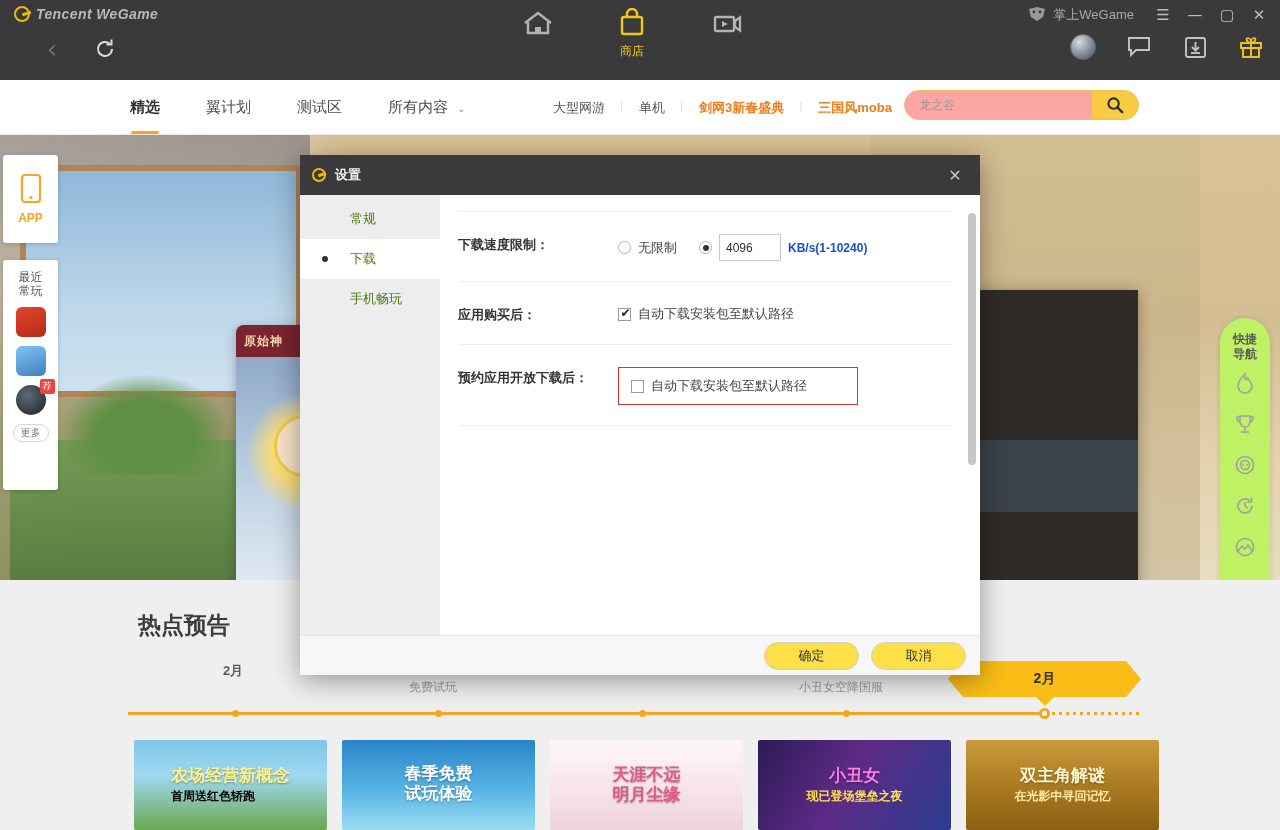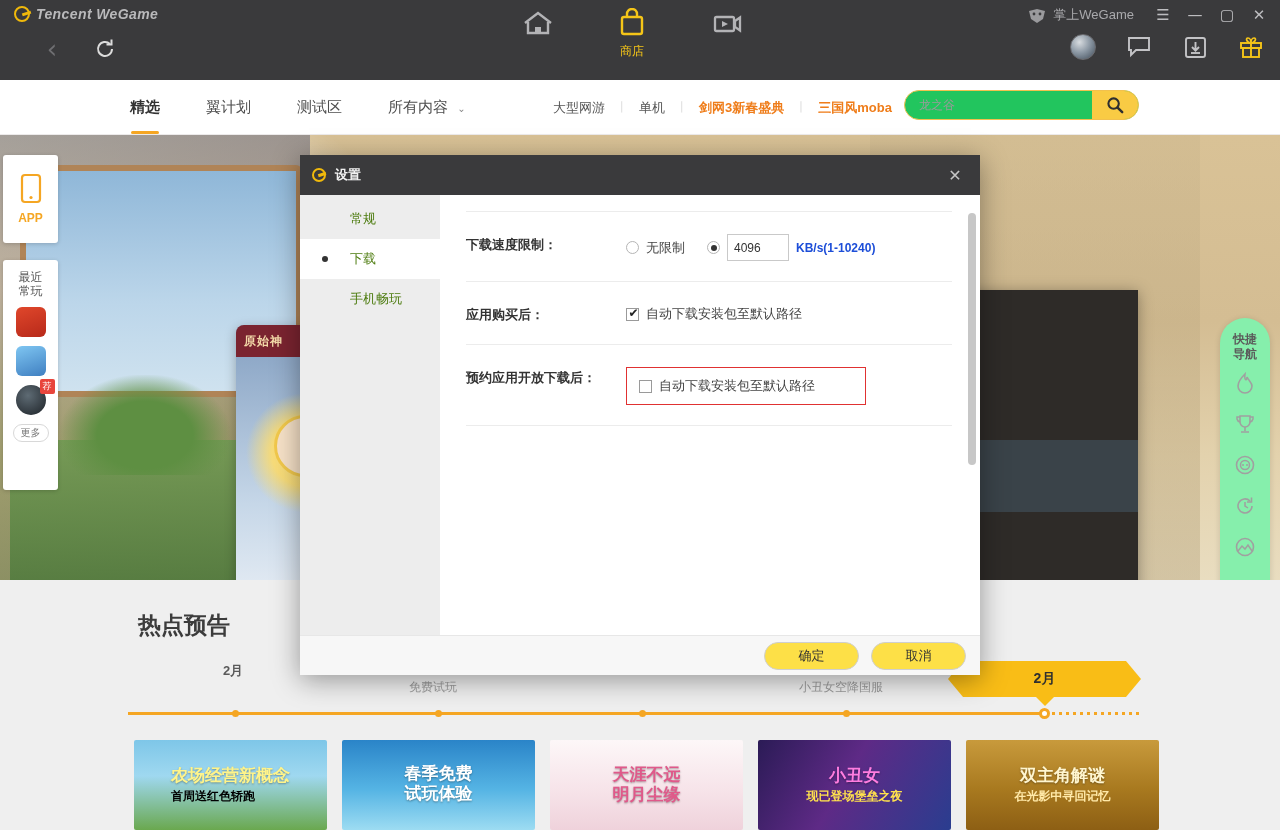--- a/index.html
+++ b/index.html
@@ -40,21 +40,21 @@
   .tb-item {
     position:absolute; top:0; width:86px; text-align:center; cursor:pointer;
   }
   .tb-item .lbl { font-size:12px; margin-top:1px; }
   .tb-item.home { left:495px; }
   .tb-item.shop { left:589px; }
   .tb-item.video { left:684px; }
   .tb-item.shop .lbl { color:#f5c518; }
 
   .tb-right { position:absolute; right:10px; top:4px; display:flex; align-items:center; gap:10px; }
-  .tb-user { display:flex; align-items:flex-end; gap:6px; margin-right:8px; }
+  .tb-user { display:flex; align-items:flex-start; gap:6px; margin-right:8px; }
   .tb-user .uname { color:#a9a9ac; font-size:13px; }
   .win-btn { width:22px; height:22px; color:#bdbdc0; font-size:15px; text-align:center;
              line-height:22px; font-family:"DejaVu Sans", sans-serif; }
   .tb-icons { position:absolute; right:14px; top:32px; display:flex; align-items:center; gap:26px; }
   .tb-icons > div { width:30px; height:30px; display:flex; align-items:center; justify-content:center; }
   .avatar {
     width:26px; height:26px; border-radius:50%;
     background: radial-gradient(circle at 35% 30%, #d8dce0 0%, #8e9aa6 45%, #3e4a57 100%);
     border:1px solid #6c6c70;
   }
@@ -73,21 +73,21 @@
   }
   .nav-tab .caret { font-size:10px; margin-left:5px; color:#888; }
 
   .nav-links { position:absolute; left:542px; top:0; height:55px; display:flex; align-items:center; }
   .nav-links .lk { font-size:13px; color:#555; padding:0 11px; }
   .nav-links .lk.hot { color:#ef7d1a; font-weight:bold; }
   .nav-links .sep { color:#ddd; font-size:12px; }
 
   .search {
     position:absolute; left:904px; top:90px; width:235px; height:30px;
-    border:1px solid #f2c14e; border-radius:15px; overflow:hidden; background:#22c55e;
+    border:1px solid #f2c14e; border-radius:15px; overflow:hidden; background:#fca5a5;
     display:flex; align-items:center;
   }
   .search input {
     border:0; outline:0; flex:1; height:28px; padding:0 14px; font-size:12px; color:#555;
     font-family:"Liberation Sans", sans-serif; background:transparent;
   }
   .search input::placeholder { color:#9a9a9a; }
   .search .sbtn {
     width:46px; height:30px; background:#f9cb44; display:flex;
     align-items:center; justify-content:center;
@@ -186,21 +186,21 @@
     font-size:9px; padding:1px 3px; border-radius:2px;
   }
   .dock-more {
     width:36px; height:18px; border:1px solid #d8d8d8; border-radius:9px;
     font-size:10px; color:#777; display:flex; align-items:center; justify-content:center;
   }
 
   
   .rdock {
     position:absolute; right:10px; top:318px; width:50px; height:420px;
-    background:#86efac; border-radius:25px; box-shadow:0 1px 6px rgba(0,0,0,.14);
+    background:#bef264; border-radius:25px; box-shadow:0 1px 6px rgba(0,0,0,.14);
     display:flex; flex-direction:column; align-items:center; padding-top:14px;
   }
   .rdock .title { font-size:12px; color:#5b5b5b; line-height:15px; text-align:center; font-weight:bold; }
   .rdock .ri {
     width:46px; height:41px; display:flex; align-items:center; justify-content:center;
     color:#9a9a9a;
   }
   .rdock .ri.last { border-top:1px solid #eee3d2; margin-top:4px; }
 
   
@@ -295,21 +295,21 @@
     padding-left:50px; position:relative;
   }
   .side-item.active { background:#ffffff; }
   .side-item.active::before {
     content:""; position:absolute; left:22px; top:50%; transform:translateY(-50%);
     width:6px; height:6px; border-radius:50%; background:#333;
   }
   .dlg-main {
     flex:1; background:#fff; position:relative; overflow:hidden;
   }
-  .dlg-scroll { position:absolute; left:0; top:0; right:0; bottom:0; padding:0 14px 0 12px; }
+  .dlg-scroll { position:absolute; left:0; top:0; right:0; bottom:0; padding:0 14px 0 4px; }
   .form-sep { height:1px; background:#ececec; margin:0 14px; }
   .frow { display:flex; padding:22px 14px 20px 14px; }
   .frow .flabel {
     width:160px; font-size:13px; color:#333; font-weight:bold; flex-shrink:0; padding-top:2px;
   }
   .fopts { flex:1; display:flex; flex-direction:row; gap:22px; }
   .opt { display:flex; align-items:center; gap:7px; font-size:13px; color:#444; }
   .radio {
     width:13px; height:13px; border:1px solid #b5b5b5; border-radius:50%; background:#fff;
     position:relative; flex-shrink:0; box-sizing:border-box;

